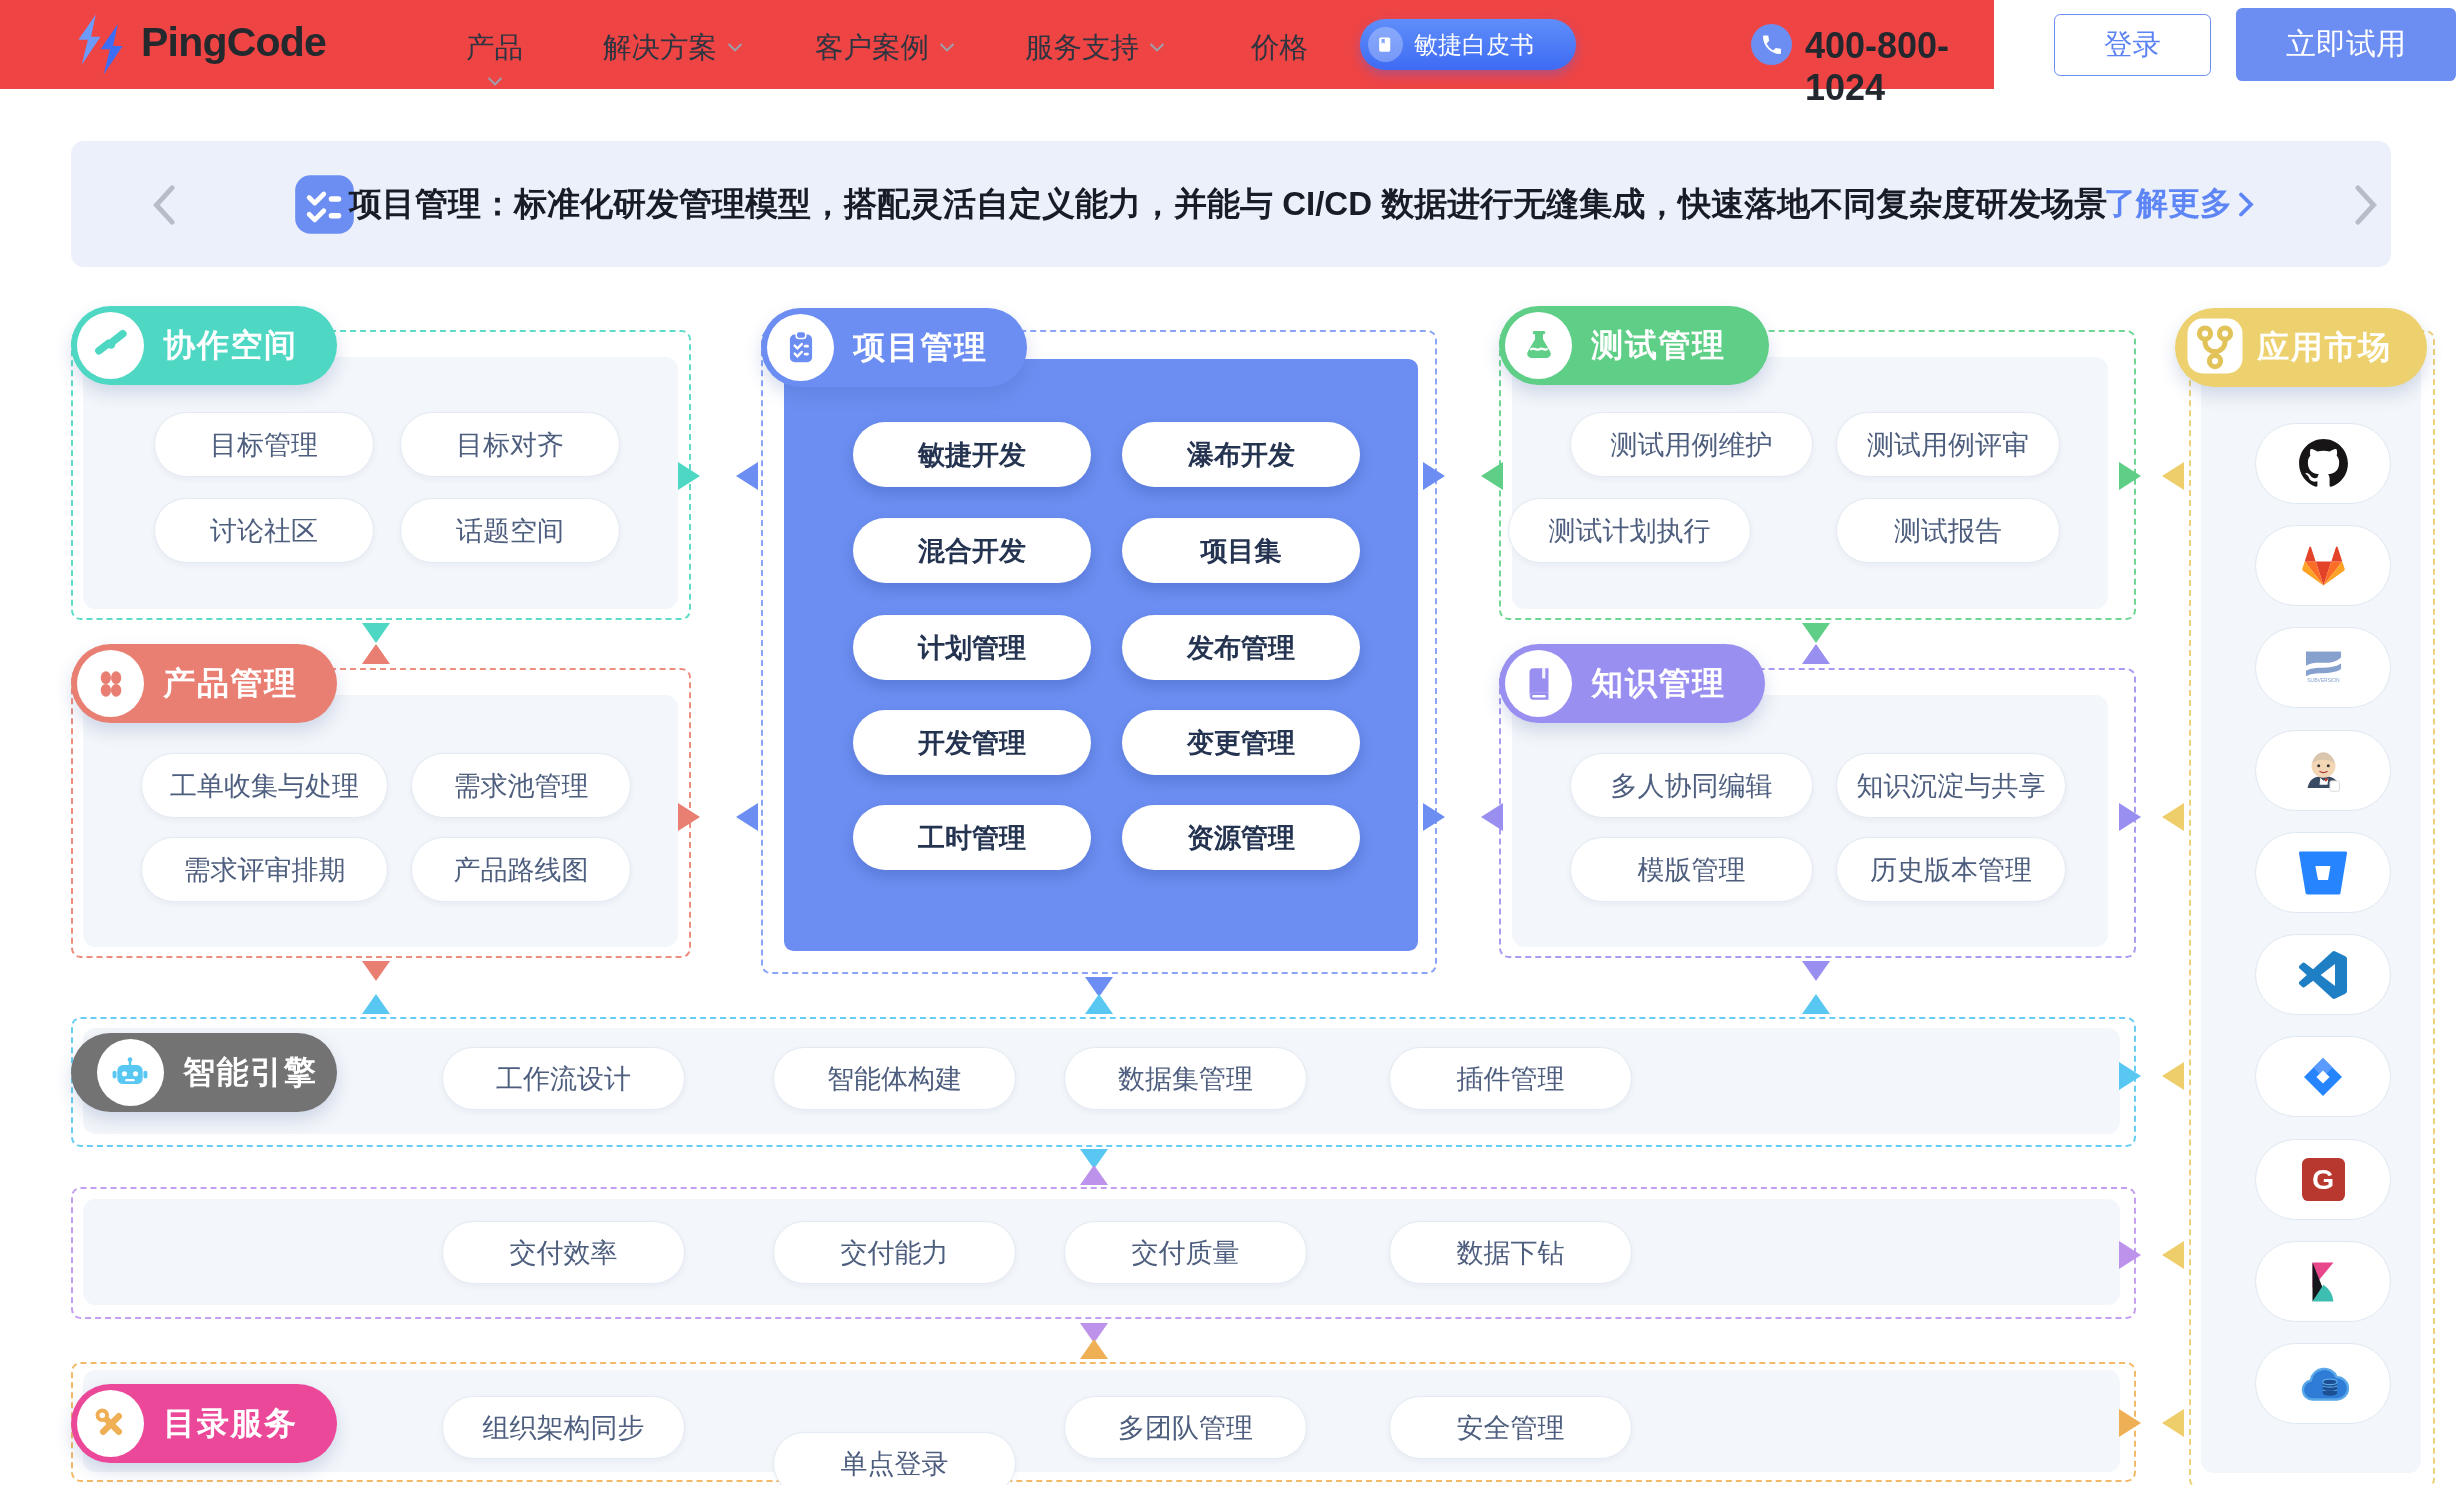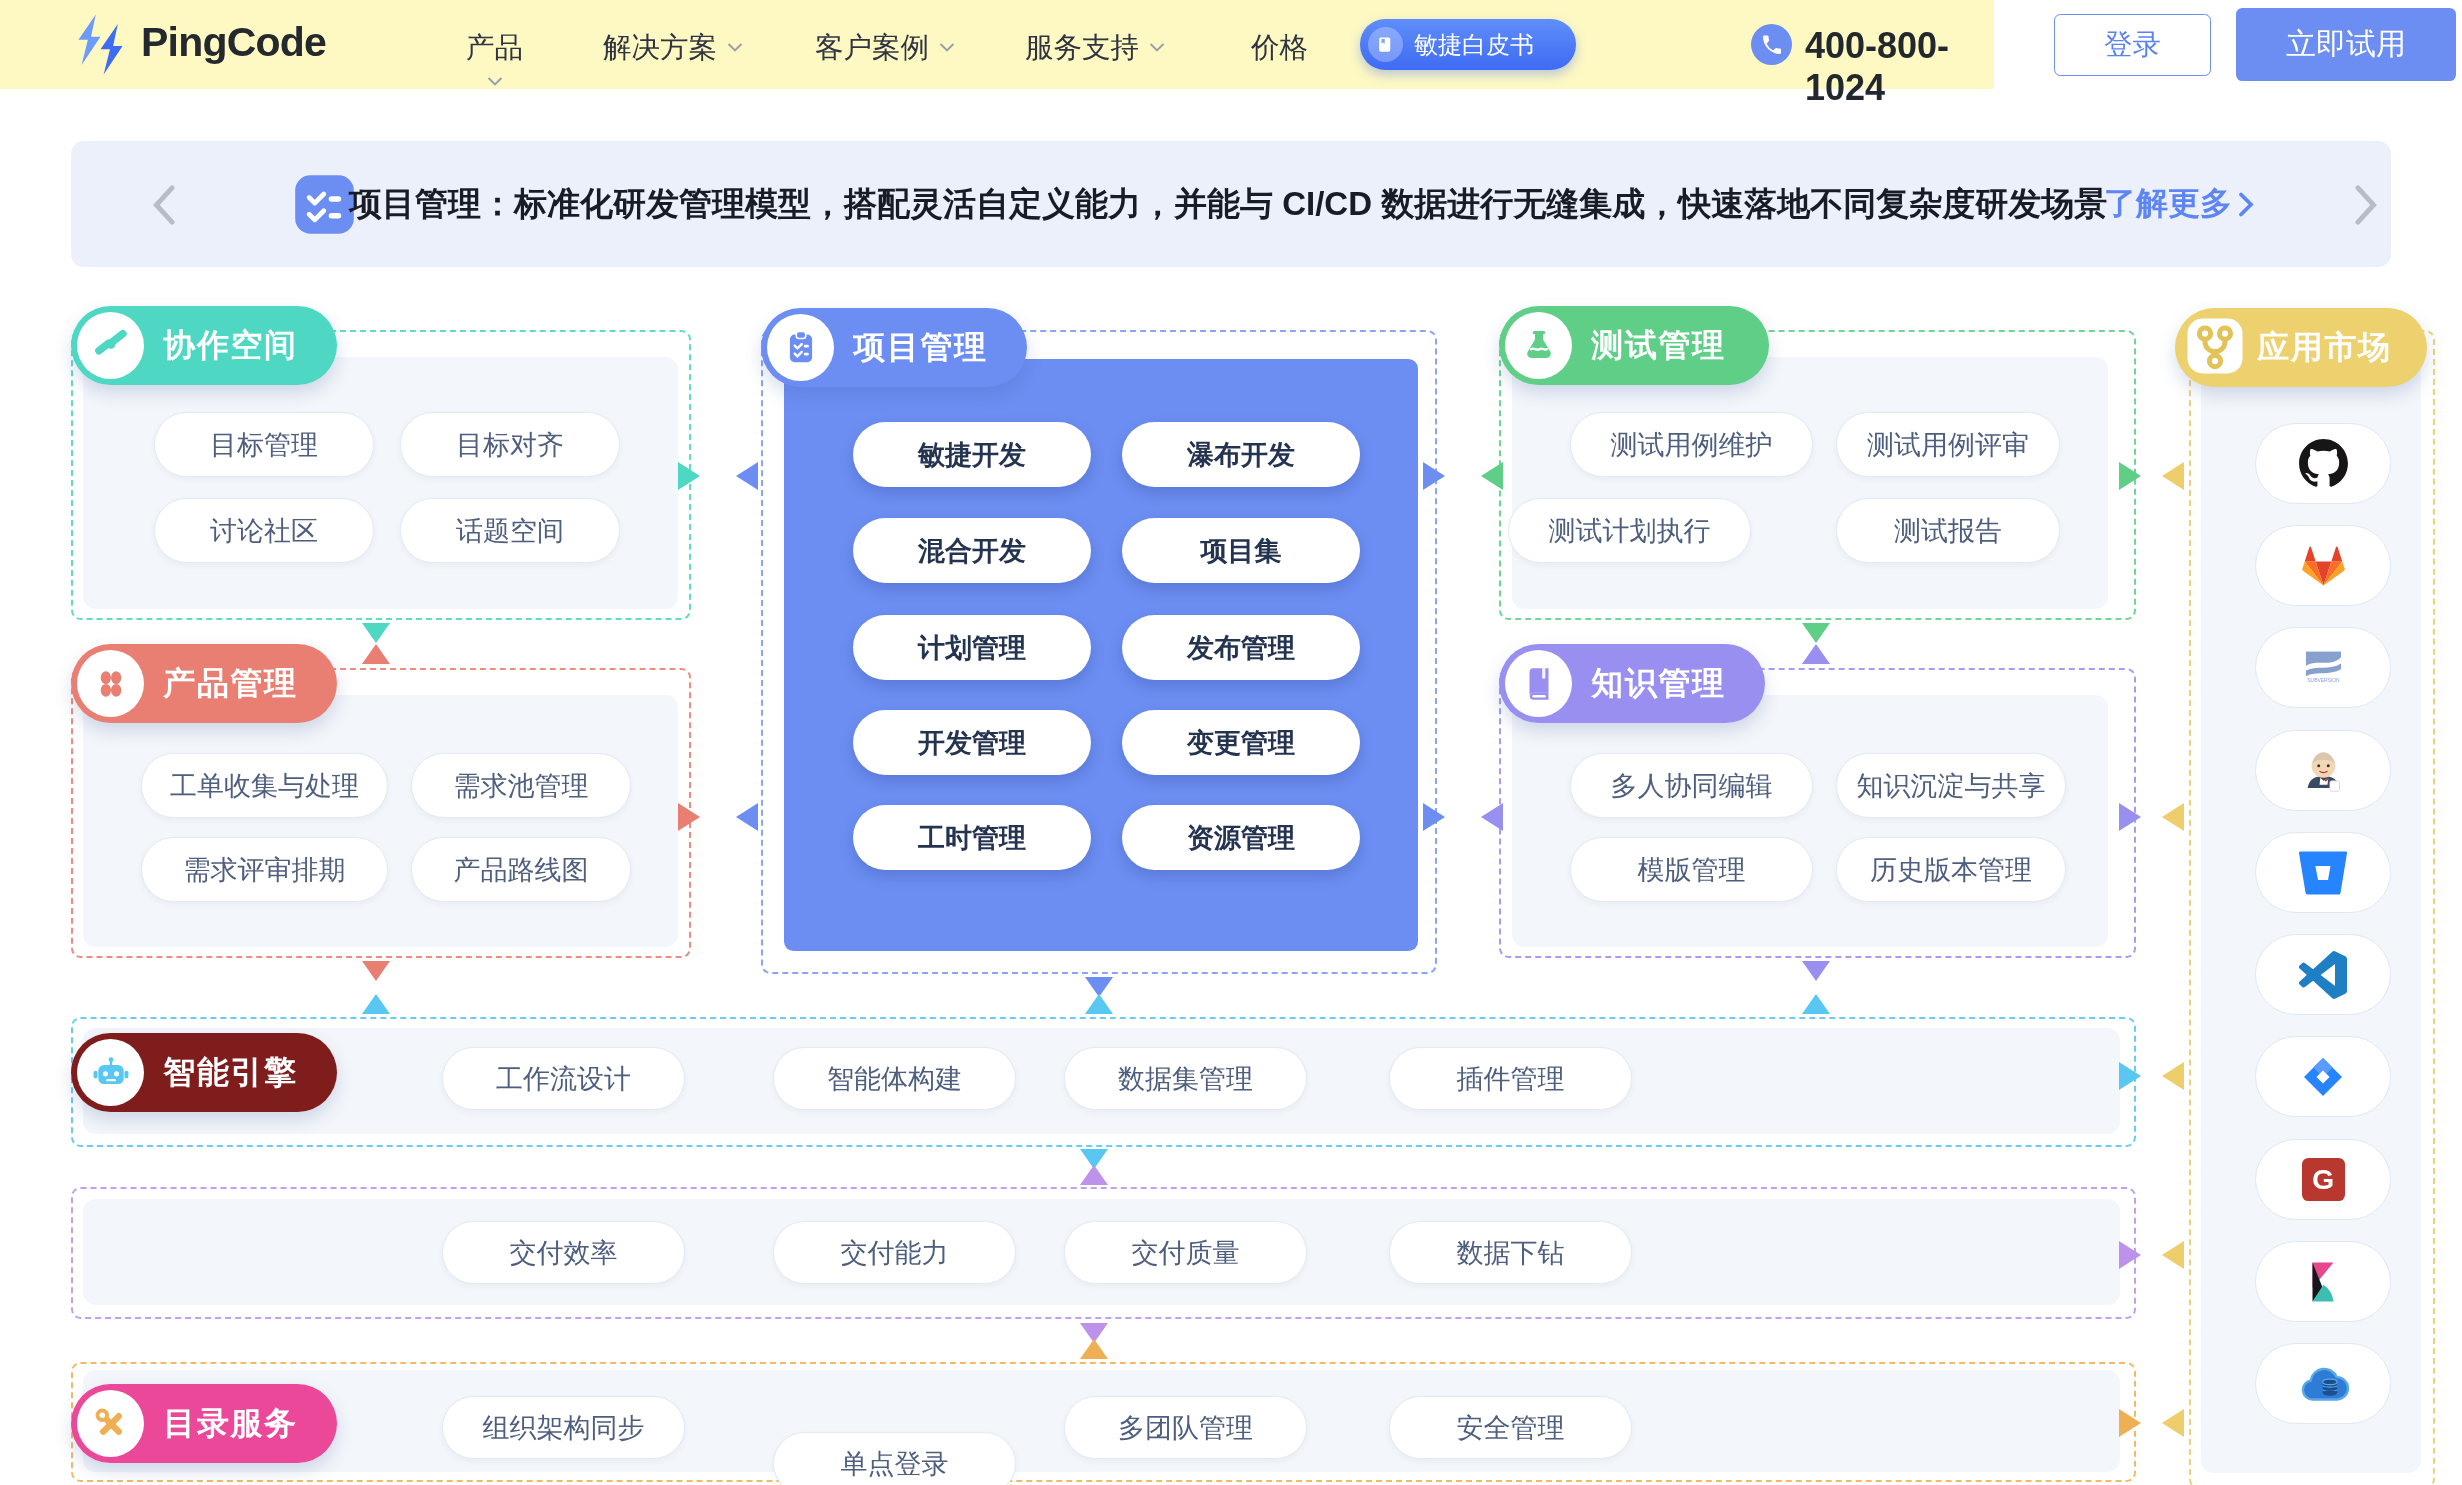--- a/index.html
+++ b/index.html
@@ -1,20 +1,20 @@
 <!DOCTYPE html>
 <html style="font-size:12.7px"><head>
 <meta charset="utf-8">
 <style>
   html,body{margin:0;padding:0;background:#fff;}
   #app{position:relative;width:2462px;height:1485px;background:#fff;overflow:hidden;
        font-family:"Liberation Sans","DejaVu Sans",sans-serif;}
   .abs{position:absolute;}
   
-  #nav{position:absolute;top:0;left:0;width:1994px;height:89px;background:#fef9c3;}
+  #nav{position:absolute;top:0;left:0;width:1994px;height:89px;background:#ef4444;}
   .brand-text{position:absolute;left:141px;top:19px;font-size:41px;font-weight:700;color:#24292e;letter-spacing:-0.8px;}
   .nav-item{position:absolute;top:28.5px;display:flex;align-items:center;gap:9.5px;font-size:28.5px;color:#2e3440;font-weight:500;cursor:pointer;}
   .badge{position:absolute;left:1360px;top:19px;width:216px;height:51px;border-radius:25px;
          background:linear-gradient(180deg,#5f8efa,#3e6bf3);display:flex;align-items:center;box-shadow:0 4.8px 11px rgba(62,107,243,.35);}
   .badge .bcirc{width:35px;height:35px;border-radius:50%;background:rgba(255,255,255,.28);margin-left:8px;
          display:flex;align-items:center;justify-content:center;}
   .badge .btxt{margin-left:11px;font-size:24px;color:#fff;font-weight:500;}
   .phone-circ{position:absolute;left:1751px;top:24px;width:41px;height:41px;border-radius:50%;background:#6c8ef2;
          display:flex;align-items:center;justify-content:center;}
   .phone-num{position:absolute;left:1805px;top:25px;font-size:36px;font-weight:600;color:#23272e;}
@@ -230,21 +230,21 @@
     </span>
     <span class="t">知识管理</span>
   </div>
   <div class="fp" style="left:1570px;top:753px;width:243px;">多人协同编辑</div>
   <div class="fp" style="left:1836px;top:753px;width:230px;">知识沉淀与共享</div>
   <div class="fp" style="left:1570px;top:837px;width:243px;">模版管理</div>
   <div class="fp" style="left:1836px;top:837px;width:230px;">历史版本管理</div>
 
   <div class="sec" style="left:71px;top:1017px;width:2065px;height:130px;border-color:#67cdf4;"></div>
   <div class="inner" style="left:83px;top:1028px;width:2037px;height:106px;"></div>
-  <div class="hdr" style="left:71px;top:1033px;width:266px;background:#7f1d1d;">
+  <div class="hdr" style="left:71px;top:1033px;width:266px;background:#737373;justify-content:center;">
     <span class="disc">
       <svg width="38" height="38" viewBox="0 0 48 48">
           <g fill="#58C7F2">
             <circle cx="24" cy="7" r="3"></circle>
             <rect x="22.5" y="8" width="3" height="6"></rect>
             <rect x="8" y="14" width="32" height="24" rx="7"></rect>
             <rect x="2" y="21" width="5" height="10" rx="2.5"></rect>
             <rect x="41" y="21" width="5" height="10" rx="2.5"></rect>
           </g>
           <circle cx="17" cy="25" r="3.2" fill="#fff"></circle>

